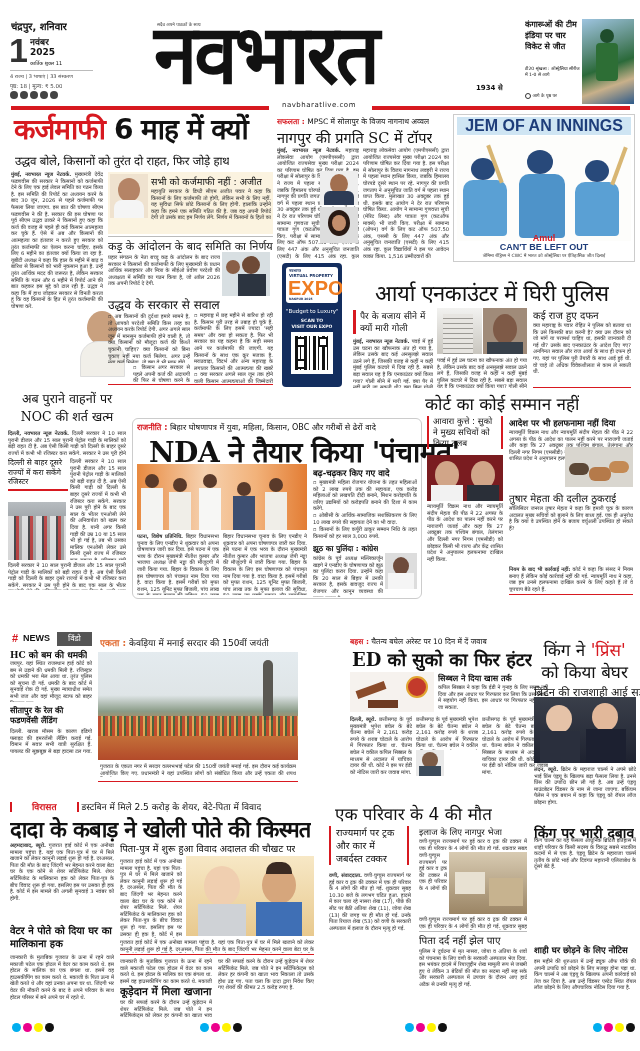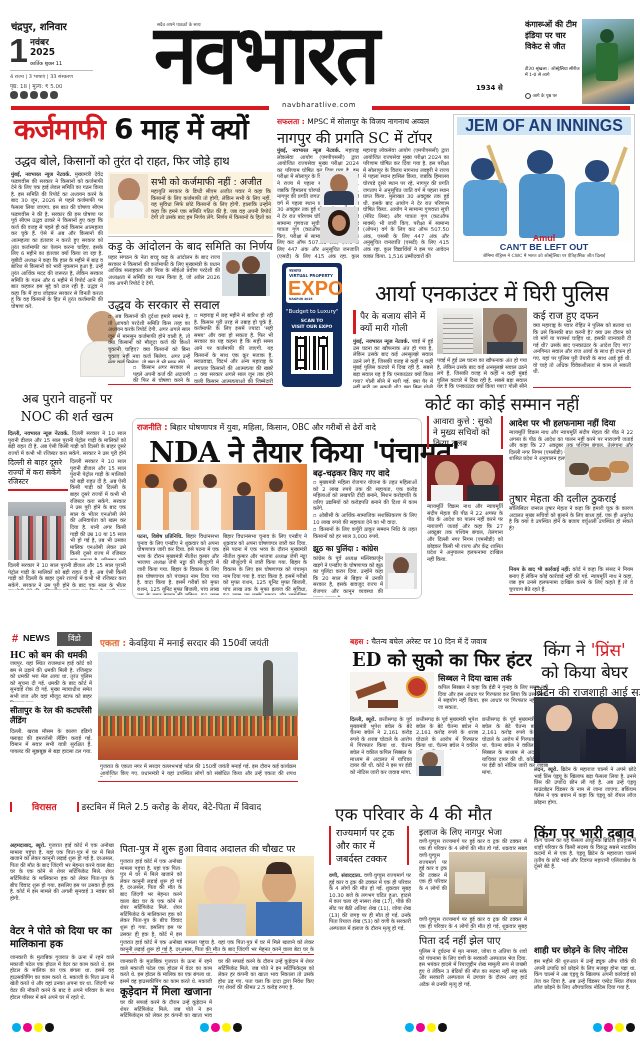--- a/index.html
+++ b/index.html
@@ -251,21 +251,21 @@
 </div>
 
 <div class="abs" style="left:10px;top:632px;width:82px;height:160px;">
   <div class="abs" style="left:0;top:0;width:82px;height:14px;">
     <span class="abs red" style="left:2px;top:0;font-family:'Liberation Sans',sans-serif;font-weight:bold;font-size:11px;">#</span>
     <span class="abs" style="left:13px;top:1px;font-family:'Liberation Sans',sans-serif;font-weight:bold;font-size:9px;">NEWS</span>
     <span class="abs" style="left:47px;top:0;width:35px;height:14px;background:#555;color:#fff;font-family:'DejaVu Sans',sans-serif;font-size:8px;text-align:center;line-height:14px;">विंडो</span>
   </div>
   <div class="abs hdserif" style="left:0;top:16px;font-size:9px;">HC को बम की धमकी</div>
   <div class="abs txt" style="left:0;top:28px;width:82px;height:42px;">जयपुर. यहां स्थित राजस्थान हाई कोर्ट को बम से उड़ाने की धमकी मिली है. रजिस्ट्रार को धमकी भरा मेल आया था. तुरंत पुलिस को सूचना दी गई. धमकी के बाद कोर्ट में सुनवाई रोक दी गई. मुख्य न्यायाधीश समेत सभी जज और वहां मौजूद स्टाफ को बाहर निकाला गया.</div>
-  <div class="abs hd" style="left:0;top:74px;width:82px;font-size:8px;line-height:10px;white-space:normal;">सीतापुर के रेल की कटघरेंसी लैंडिंग</div>
+  <div class="abs hd" style="left:0;top:74px;width:82px;font-size:8px;line-height:10px;white-space:normal;">सीतापुर के रेल की फडणवेंसी लैंडिंग</div>
   <div class="abs txt" style="left:0;top:96px;width:82px;height:40px;">दिल्ली. खराब मौसम के कारण इंडिगो फ्लाइट की इमरजेंसी लैंडिंग कराई गई. विमान में सवार सभी यात्री सुरक्षित हैं. पायलट की सूझबूझ से बड़ा हादसा टल गया.</div>
 </div>
 
 <div class="abs" style="left:98px;top:636px;width:200px;height:162px;">
   <div class="abs kicker" style="left:2px;top:0;font-size:9px;">
     <span style="color:#e0662a;font-weight:bold;">एकता :</span>
     <span>केवड़िया में मनाई सरदार की 150वीं जयंती</span>
   </div>
   <div class="abs photo" style="left:0;top:16px;width:200px;height:108px;background:linear-gradient(#e4ebef 0%,#dfe5e7 40%,#8a9b87 55%,#c97d3e 70%,#b34a2a 100%);">
     <div style="position:absolute;left:165px;top:8px;width:10px;height:60px;background:#5a5852;border-radius:5px 5px 0 0;"></div>
@@ -321,20 +321,21 @@
 <div class="abs hd" style="left:534px;top:823px;font-size:14px;">किंग पर भारी दबाव</div>
 <div class="abs txt" style="left:534px;top:837px;width:102px;height:90px;">किंग चार्ल्स का यह फैसला आधुनिक ब्रिटिश इतिहास में शाही परिवार के किसी सदस्य के विरुद्ध सबसे नाटकीय कदमों में से एक है. एंड्रयू ब्रिटेन के महाराजा चार्ल्स तृतीय के छोटे भाई और दिवंगत महारानी एलिजाबेथ के दूसरे बेटे हैं.</div>
 <div class="abs hd" style="left:534px;top:944px;font-size:8.5px;">शाही घर छोड़ने के लिए नोटिस</div>
 <div class="abs txt" style="left:534px;top:958px;width:102px;height:56px;">इस महीने की शुरुआत में उन्हें ड्यूक ऑफ यॉर्क की अपनी उपाधि को छोड़ने के लिए मजबूर होना पड़ा था. किंग चार्ल्स ने अब एंड्रयू के खिलाफ अपनी कार्रवाई को तेज कर दिया है. अब उन्हें विंडसर एस्टेट स्थित रॉयल लॉज छोड़ने के लिए औपचारिक नोटिस दिया गया है.</div>
 
 <div class="abs" style="left:8px;top:800px;width:310px;height:230px;">
   <div class="abs kicker" style="left:2px;top:0;font-size:9px;">
     <span class="red" style="font-weight:bold;border-left:2px solid #d71920;border-right:2px solid #d71920;padding:0 20px;">विरासत</span>
     <span>डस्टबिन में मिले 2.5 करोड़ के शेयर, बेटे-पिता में विवाद</span>
   </div>
+  <div class="abs hd" style="left:2px;top:13px;font-size:22px;letter-spacing:-0.8px;">दादा के कबाड़ ने खोली पोते की किस्मत</div>
   <div class="abs txt" style="left:2px;top:42px;width:104px;height:84px;">
     <b>अहमदाबाद, ब्यूरो.</b>
     <span>गुजरात हाई कोर्ट में एक अनोखा मामला पहुंचा है. यहां एक पिता-पुत्र में घर में मिले खजाने को लेकर कानूनी लड़ाई शुरू हो गई है. दरअसल, पिता की मौत के बाद जिंदगी भर मेहनत करने वाला बेटा घर के एक कोने से शेयर सर्टिफिकेट मिले. शेयर सर्टिफिकेट के मालिकाना हक को लेकर पिता-पुत्र के बीच विवाद शुरू हो गया. इसलिए इस पर उसका ही हक है. कोर्ट में इस मामले की अगली सुनवाई 3 नवंबर को होगी.</span>
   </div>
   <div class="abs hd" style="left:112px;top:42px;font-size:9.5px;font-weight:normal;">पिता-पुत्र में शुरू हुआ विवाद अदालत की चौखट पर</div>
   <div class="abs txt" style="left:112px;top:58px;width:62px;height:80px;">गुजरात हाई कोर्ट में एक अनोखा मामला पहुंचा है. यहां एक पिता-पुत्र में घर में मिले खजाने को लेकर कानूनी लड़ाई शुरू हो गई है. दरअसल, पिता की मौत के बाद जिंदगी भर मेहनत करने वाला बेटा घर के एक कोने से शेयर सर्टिफिकेट मिले. शेयर सर्टिफिकेट के मालिकाना हक को लेकर पिता-पुत्र के बीच विवाद शुरू हो गया. इसलिए इस पर उसका ही हक है. कोर्ट में इस मामले की अगली सुनवाई 3 नवंबर को होगी.</div>
   <div class="abs photo" style="left:178px;top:56px;width:128px;height:80px;background:linear-gradient(#f7e8c6,#e8c98e);">
     <div style="position:absolute;left:18px;top:10px;width:36px;height:40px;border-radius:50%;background:#f0cfb0;"></div>
     <div style="position:absolute;left:12px;top:48px;width:48px;height:32px;background:#cfd2d6;"></div>
     <div style="position:absolute;left:76px;top:10px;width:34px;height:38px;border-radius:50%;background:#d6a67c;"></div>

